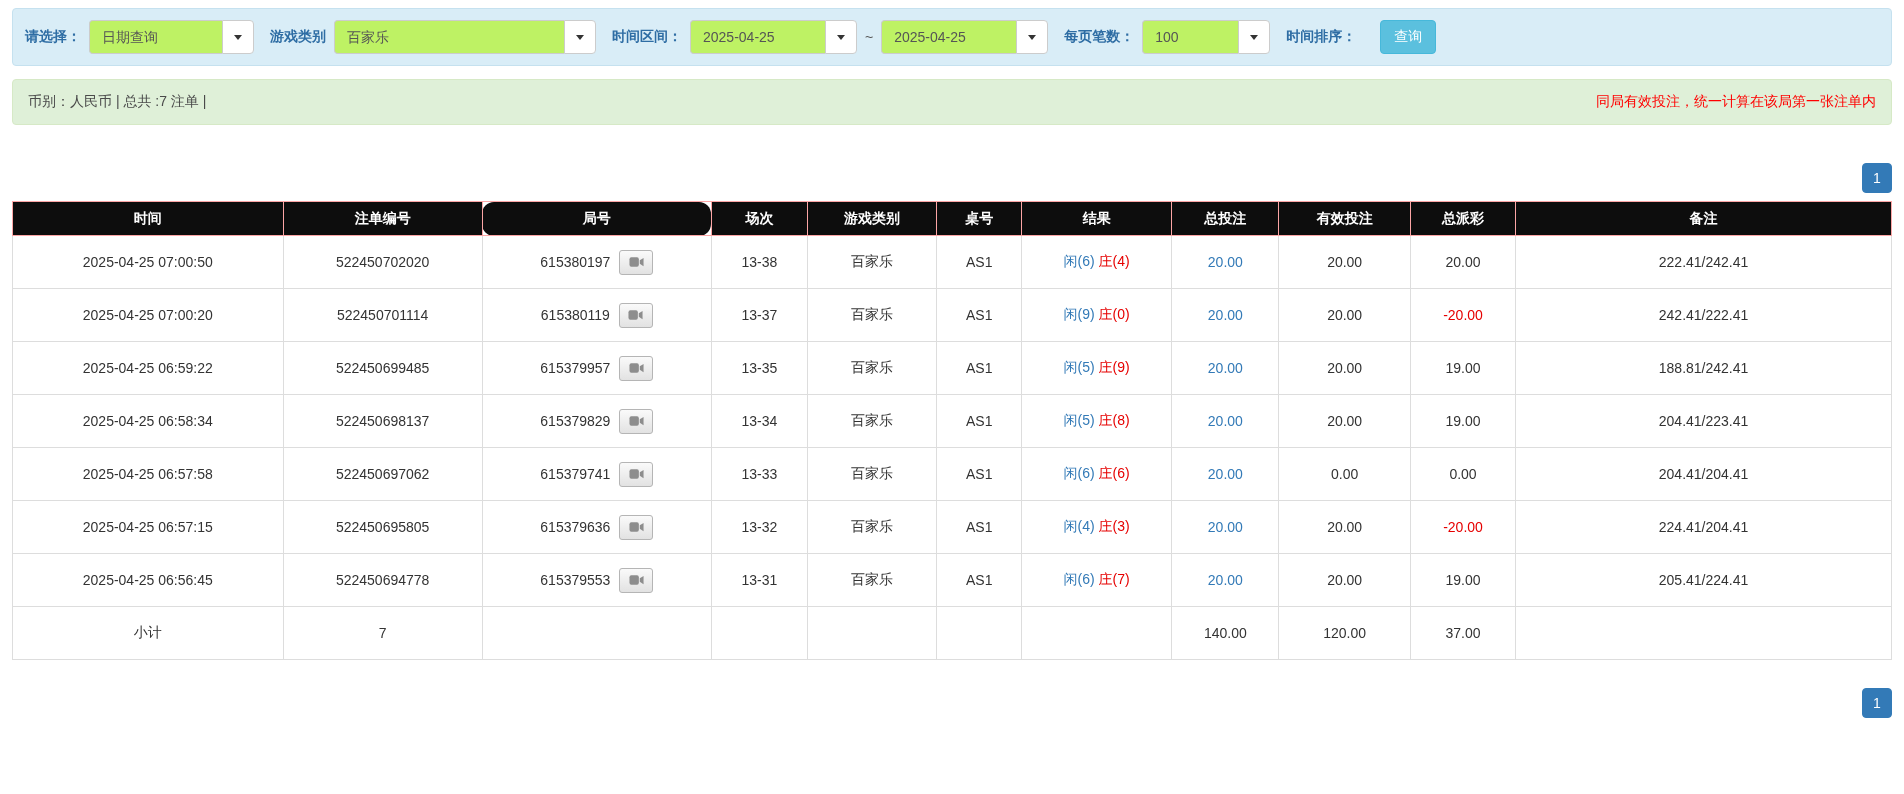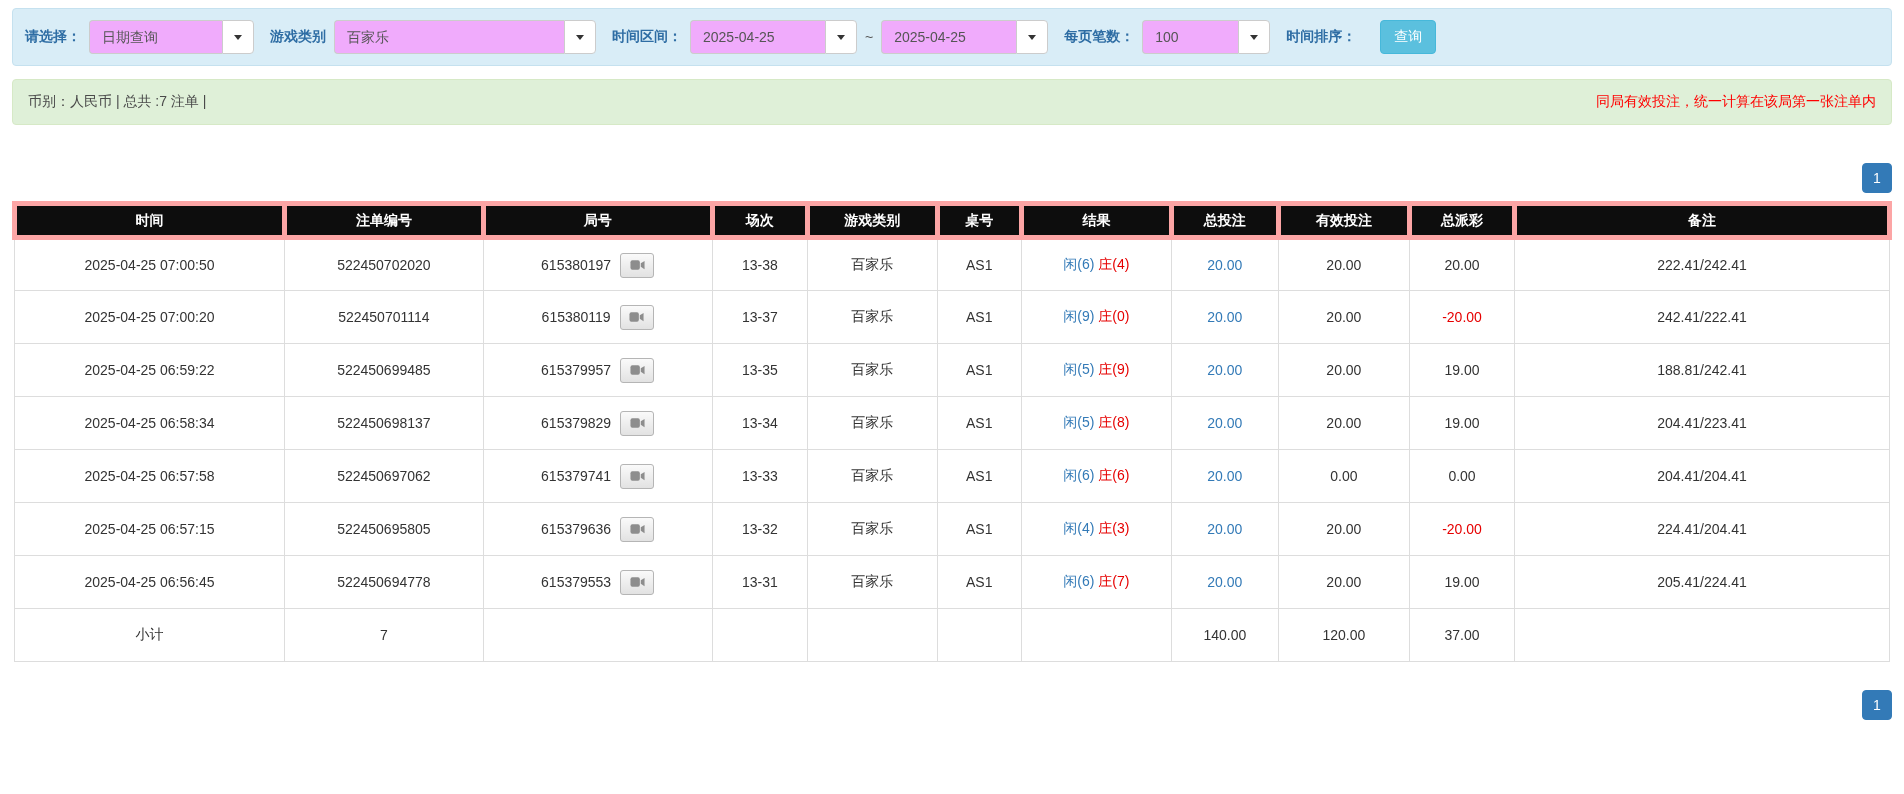--- a/index.html
+++ b/index.html
@@ -32,21 +32,21 @@
   }
   .filter-label {
     color: #2e6da4;
     font-weight: bold;
     font-size: 14px;
     margin: 0 8px 0 16px;
   }
   .filter-label.first { margin-left: 2px; }
   .dropdown { display: inline-flex; align-items: stretch; height: 34px; }
   .dropdown .dd-value {
-    background: #f0abfc;
+    background: #bef264;
     border: 1px solid #ccc;
     border-right: none;
     border-radius: 4px 0 0 4px;
     padding: 0 12px;
     line-height: 32px;
     font-size: 14px;
     color: #555;
     overflow: hidden;
   }
   .dropdown .dd-toggle {
@@ -116,33 +116,33 @@
     text-align: center;
     cursor: pointer;
   }
 
   
   table.records {
     width: 100%;
     border-collapse: collapse;
     table-layout: fixed;
   }
-  .c0 { width: 14.4%; } .c1 { width: 10.6%; } .c2 { width: 12.2%; }
+  .c0 { width: 14.4%; } .c1 { width: 10.6%; } .c2 { width: 12.2%; border-radius: 12px; }
   .c3 { width: 5.1%;  } .c4 { width: 6.9%;  } .c5 { width: 4.5%;  }
   .c6 { width: 8.0%;  } .c7 { width: 5.7%;  } .c8 { width: 7.0%;  }
   .c9 { width: 5.6%;  } .c10 { width: 20.0%; }
 
   table.records thead th {
     background: #0d0d0d;
     color: #fff;
     font-size: 14px;
     font-weight: bold;
     height: 34px;
     text-align: center;
-    border: 5px solid #fca5a5;
+    border: 1px solid #fca5a5;
   }
   table.records tbody td {
     background: #fff;
     border: 1px solid #ddd;
     text-align: center;
     height: 53px;
     font-size: 14px;
     color: #333;
     overflow: hidden;
   }

